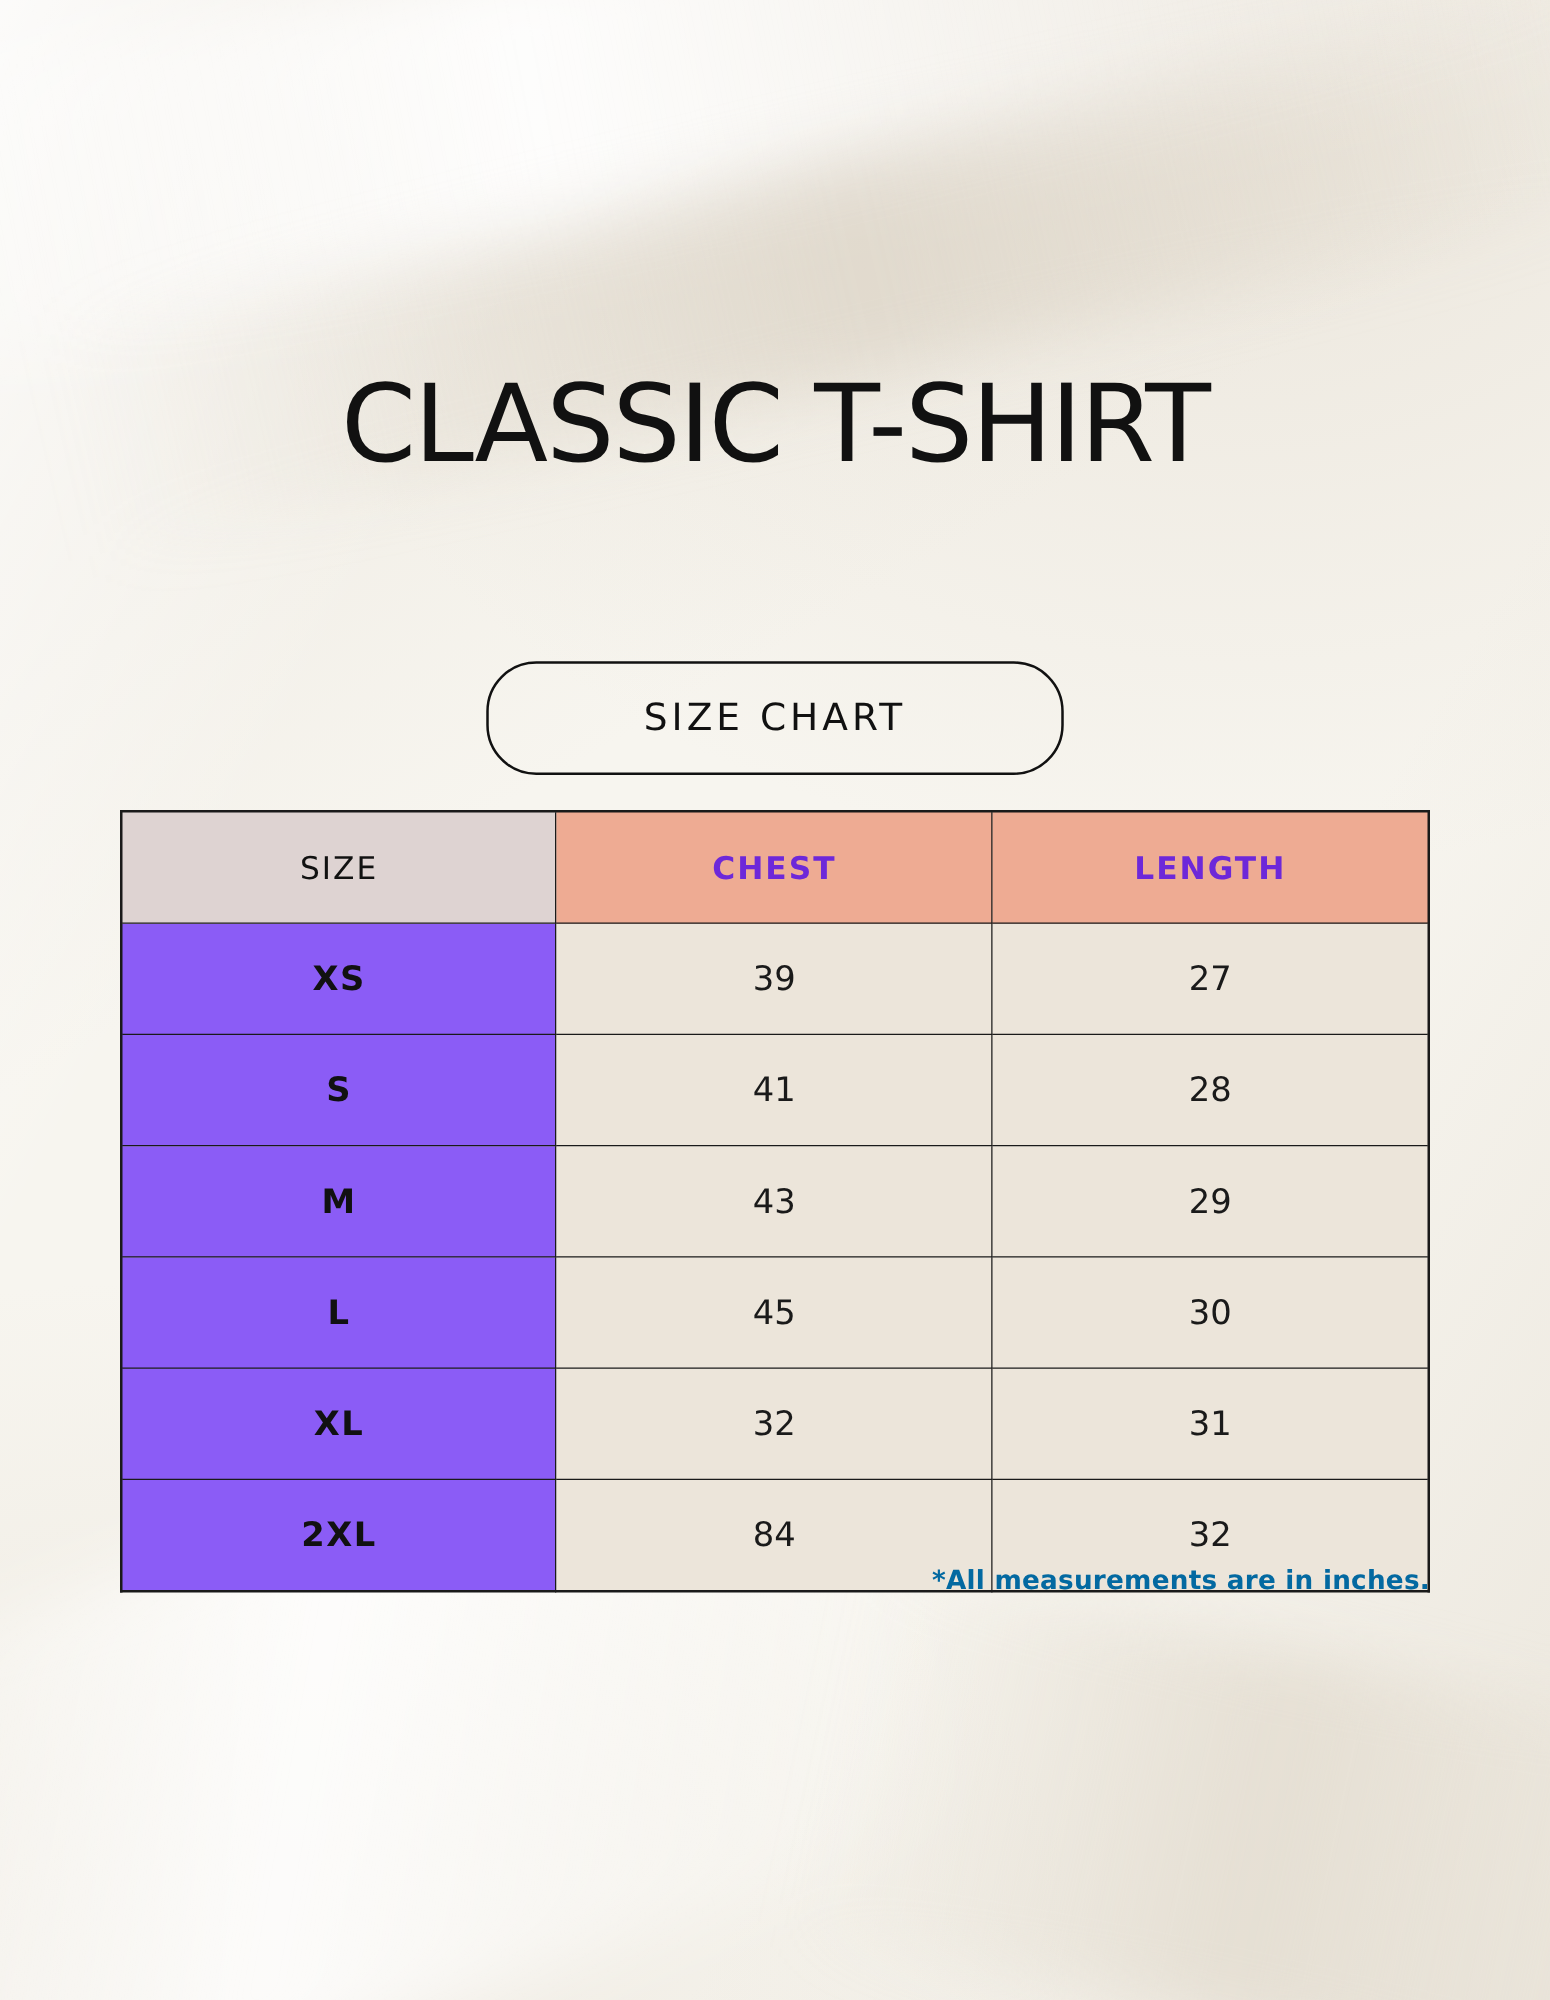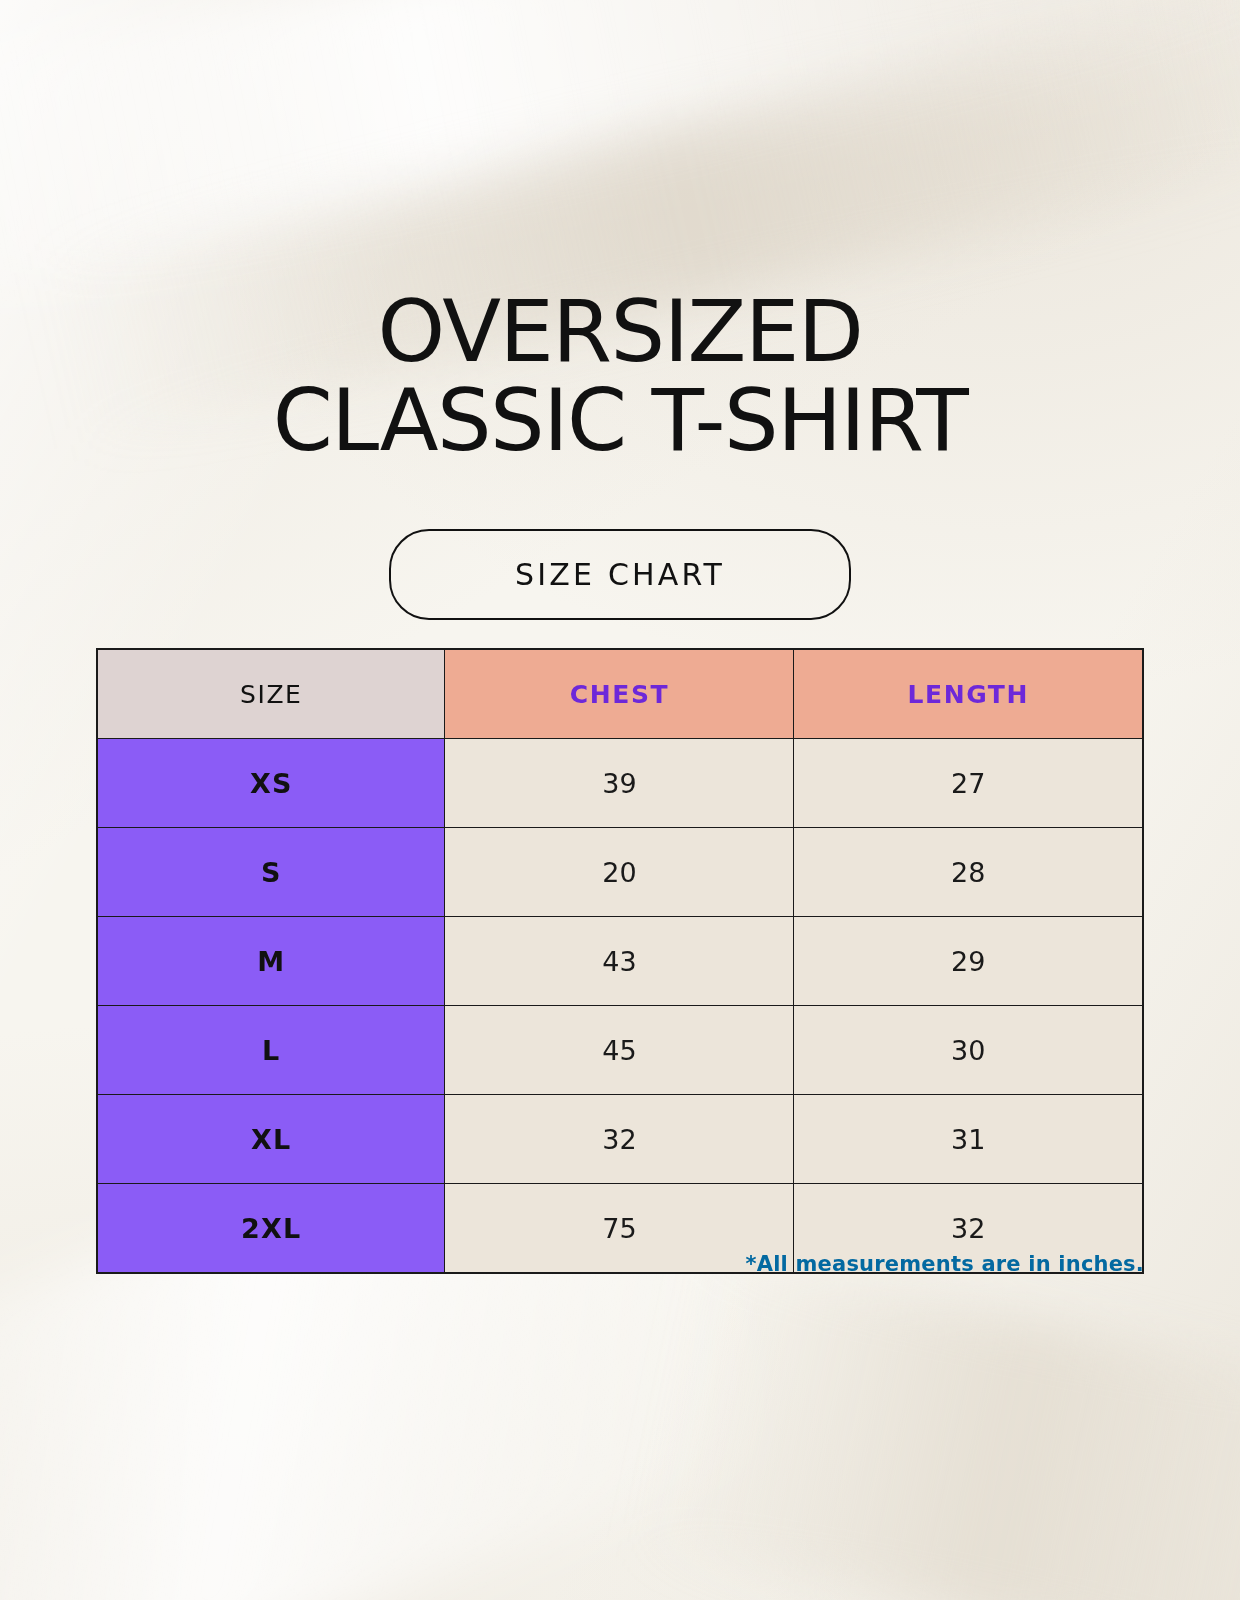--- a/index.html
+++ b/index.html
@@ -175,21 +175,20 @@
 
 <div class="bg-wash"></div>
 <div class="bg-streak streak-1"></div>
 <div class="bg-streak streak-2"></div>
 <div class="bg-streak streak-3"></div>
 <div class="bg-streak streak-4"></div>
 
 <div class="page">
 
   <div class="title-block">
-    <div class="title-line">OVERSIZED</div>
     <div class="title-line second">CLASSIC T-SHIRT</div>
   </div>
 
   <div class="pill">
     <span class="pill-label">SIZE CHART</span>
   </div>
 
   <div class="table-wrap">
     <table class="size-table">
       <colgroup>
@@ -205,41 +204,41 @@
         </tr>
       </thead>
       <tbody>
         <tr>
           <td class="cell-size">XS</td>
           <td class="cell-value">39</td>
           <td class="cell-value">27</td>
         </tr>
         <tr>
           <td class="cell-size">S</td>
-          <td class="cell-value">20</td>
+          <td class="cell-value">41</td>
           <td class="cell-value">28</td>
         </tr>
         <tr>
           <td class="cell-size">M</td>
           <td class="cell-value">43</td>
           <td class="cell-value">29</td>
         </tr>
         <tr>
           <td class="cell-size">L</td>
           <td class="cell-value">45</td>
           <td class="cell-value">30</td>
         </tr>
         <tr>
           <td class="cell-size">XL</td>
           <td class="cell-value">32</td>
           <td class="cell-value">31</td>
         </tr>
         <tr>
           <td class="cell-size">2XL</td>
-          <td class="cell-value">75</td>
+          <td class="cell-value">84</td>
           <td class="cell-value">32</td>
         </tr>
       </tbody>
     </table>
   </div>
 
   <div class="footnote">*All measurements are in inches.</div>
 
 </div>
 

